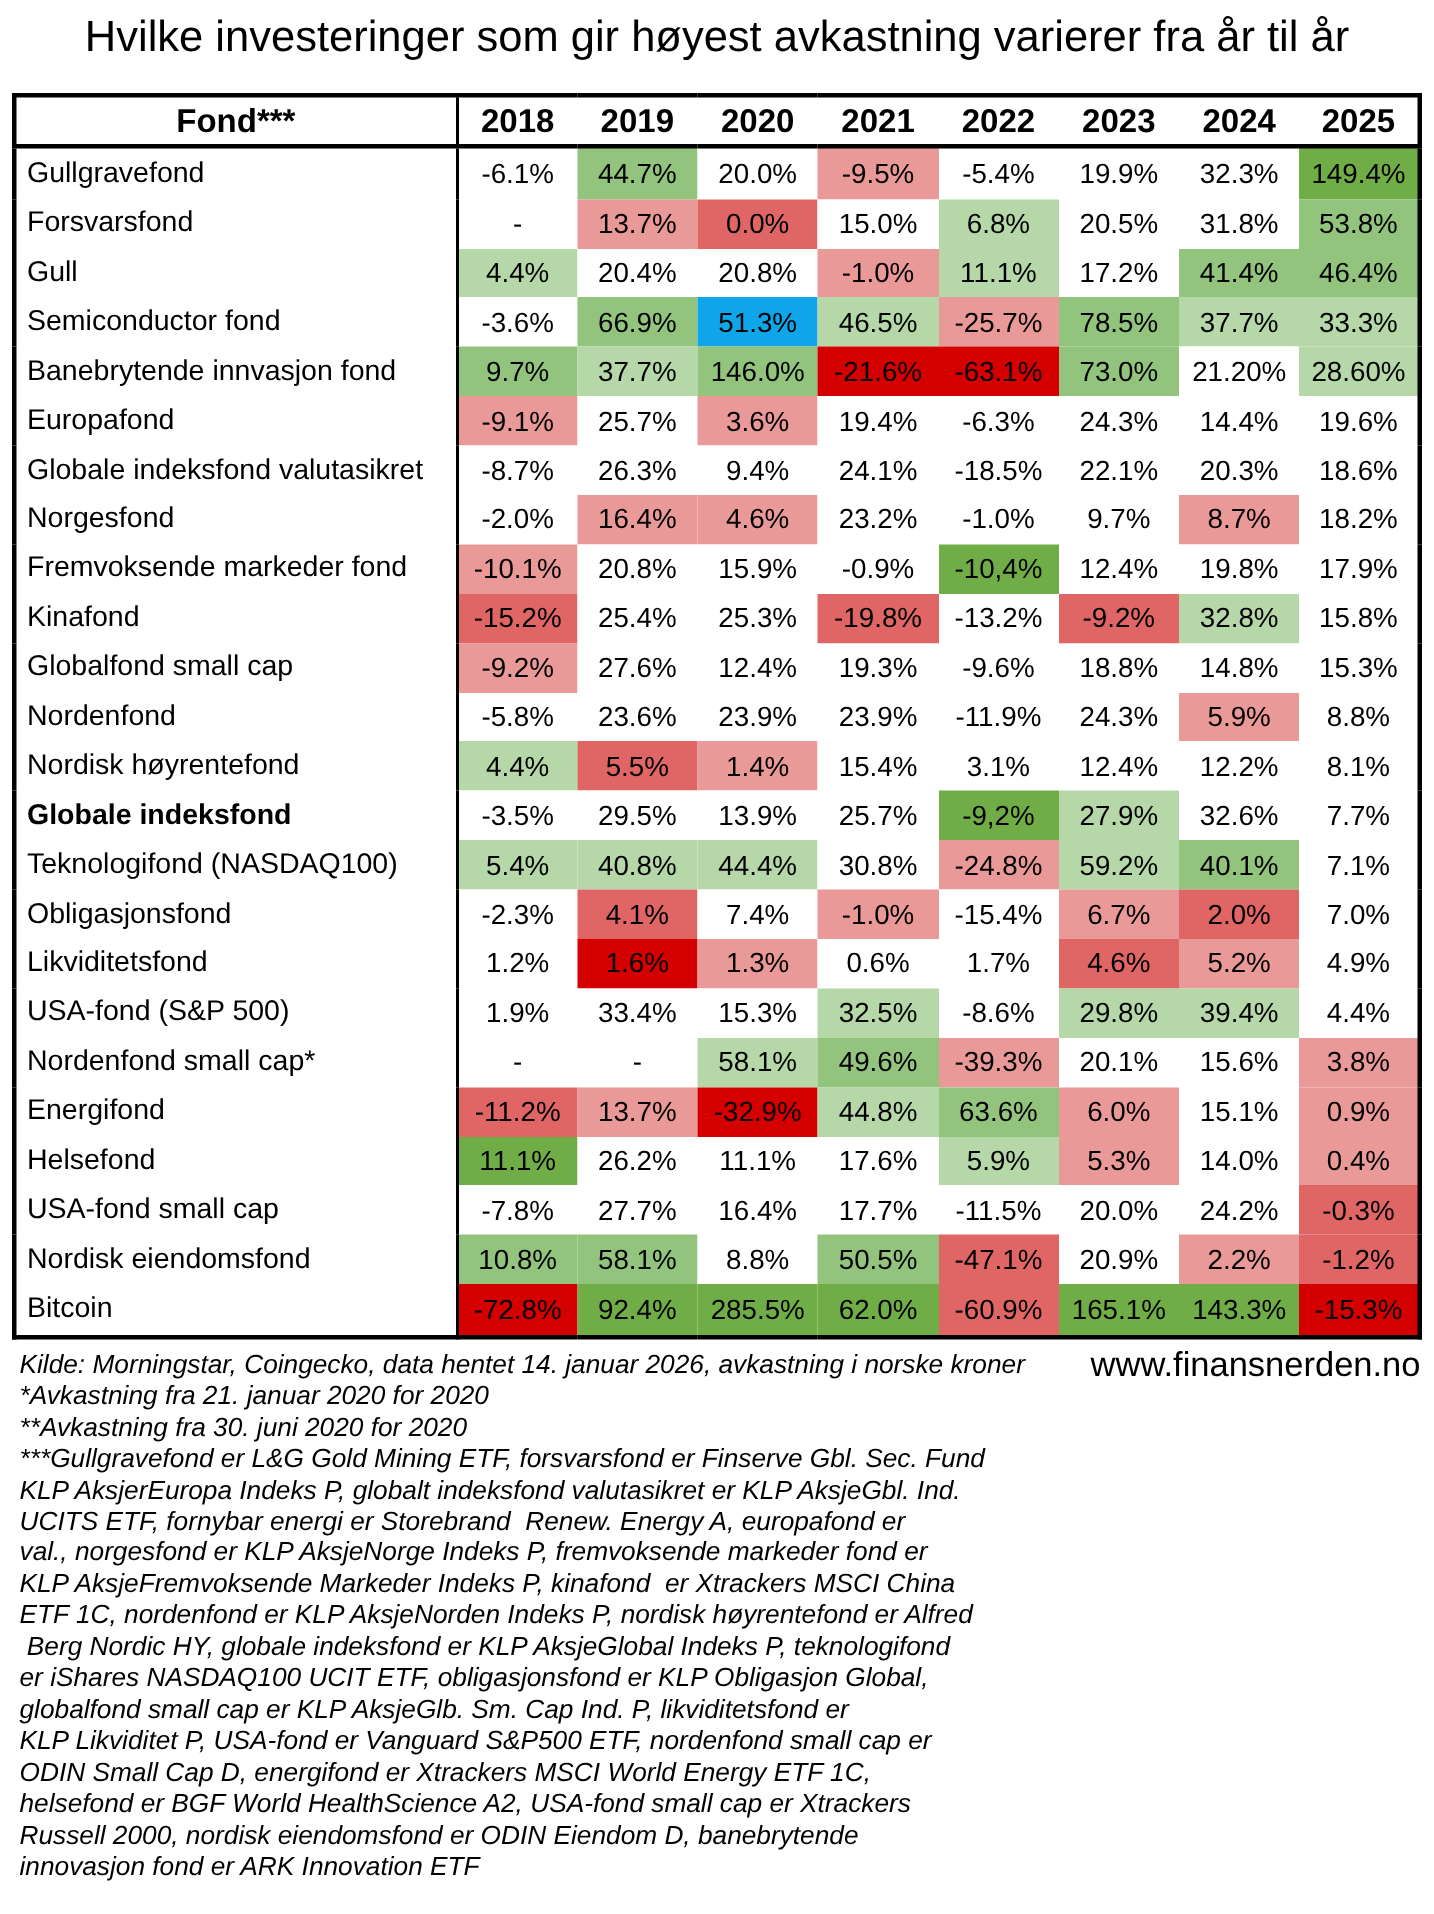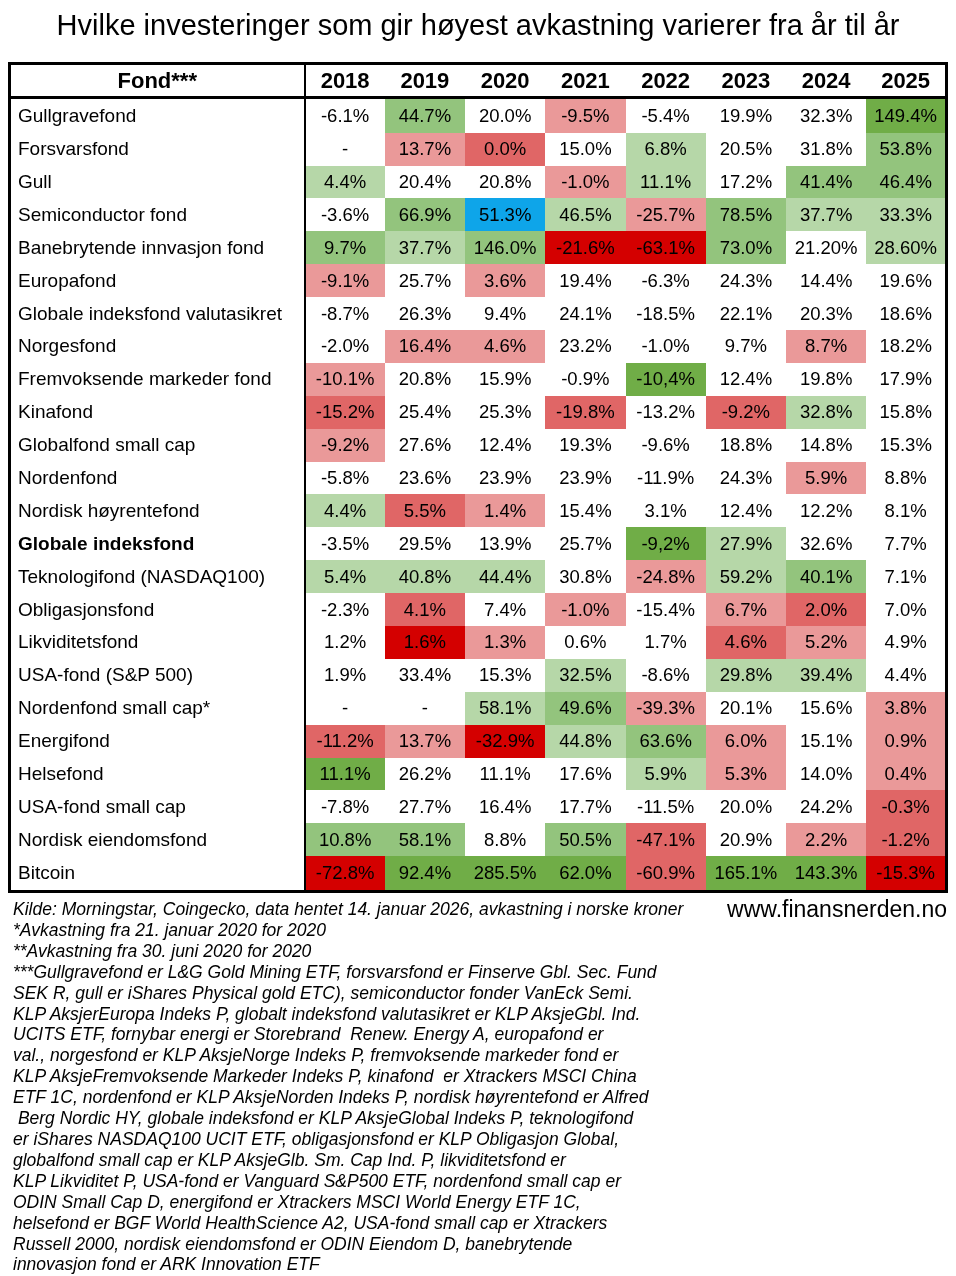--- a/index.html
+++ b/index.html
@@ -311,21 +311,20 @@
           <td class="val" style="background: rgb(212, 0, 0);">-15.3%</td>
         </tr>
       </tbody>
   </table>
 
   <div class="notes">
       <div>Kilde: Morningstar, Coingecko, data hentet 14. januar 2026, avkastning i norske kroner</div>
       <div>*Avkastning fra 21. januar 2020 for 2020</div>
       <div>**Avkastning fra 30. juni 2020 for 2020</div>
       <div>***Gullgravefond er L&amp;G Gold Mining ETF, forsvarsfond er Finserve Gbl. Sec. Fund</div>
-      <div>SEK R, gull er iShares Physical gold ETC), semiconductor fonder VanEck Semi.</div>
       <div>KLP AksjerEuropa Indeks P, globalt indeksfond valutasikret er KLP AksjeGbl. Ind.</div>
       <div>UCITS ETF, fornybar energi er Storebrand  Renew. Energy A, europafond er</div>
       <div>val., norgesfond er KLP AksjeNorge Indeks P, fremvoksende markeder fond er</div>
       <div>KLP AksjeFremvoksende Markeder Indeks P, kinafond  er Xtrackers MSCI China</div>
       <div>ETF 1C, nordenfond er KLP AksjeNorden Indeks P, nordisk høyrentefond er Alfred</div>
       <div> Berg Nordic HY, globale indeksfond er KLP AksjeGlobal Indeks P, teknologifond</div>
       <div>er iShares NASDAQ100 UCIT ETF, obligasjonsfond er KLP Obligasjon Global,</div>
       <div>globalfond small cap er KLP AksjeGlb. Sm. Cap Ind. P, likviditetsfond er</div>
       <div>KLP Likviditet P, USA-fond er Vanguard S&amp;P500 ETF, nordenfond small cap er</div>
       <div>ODIN Small Cap D, energifond er Xtrackers MSCI World Energy ETF 1C,</div>

